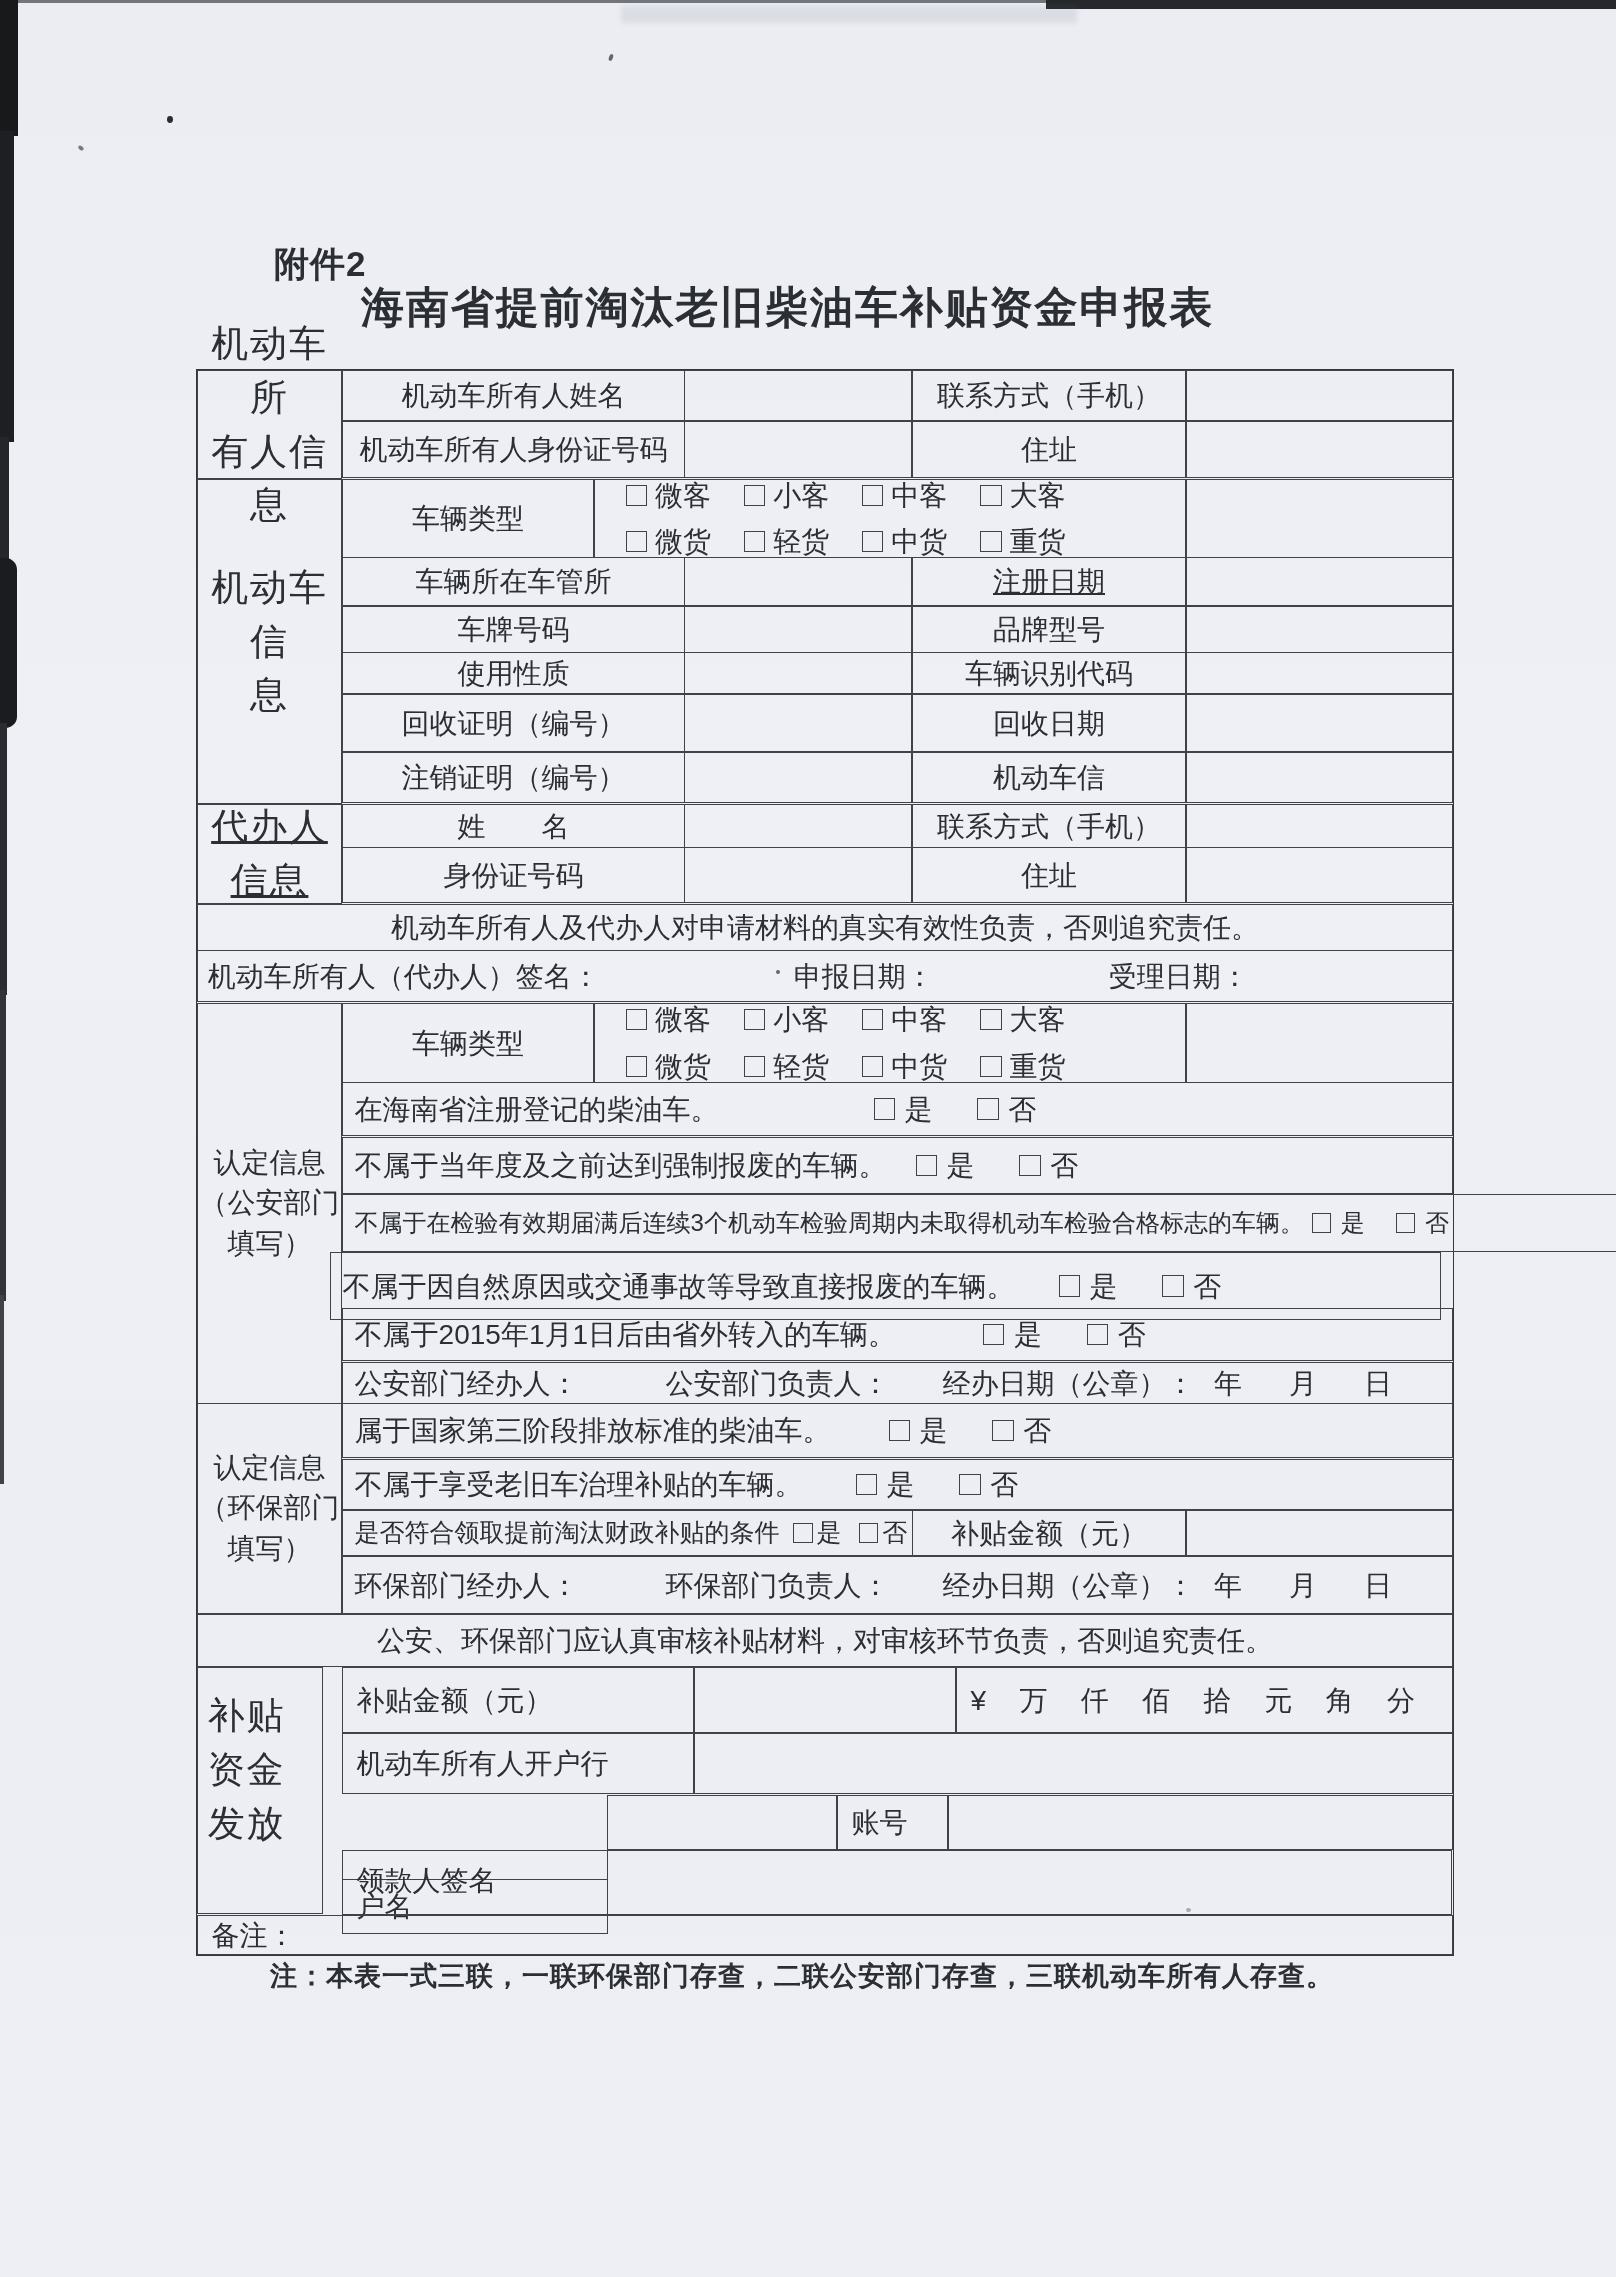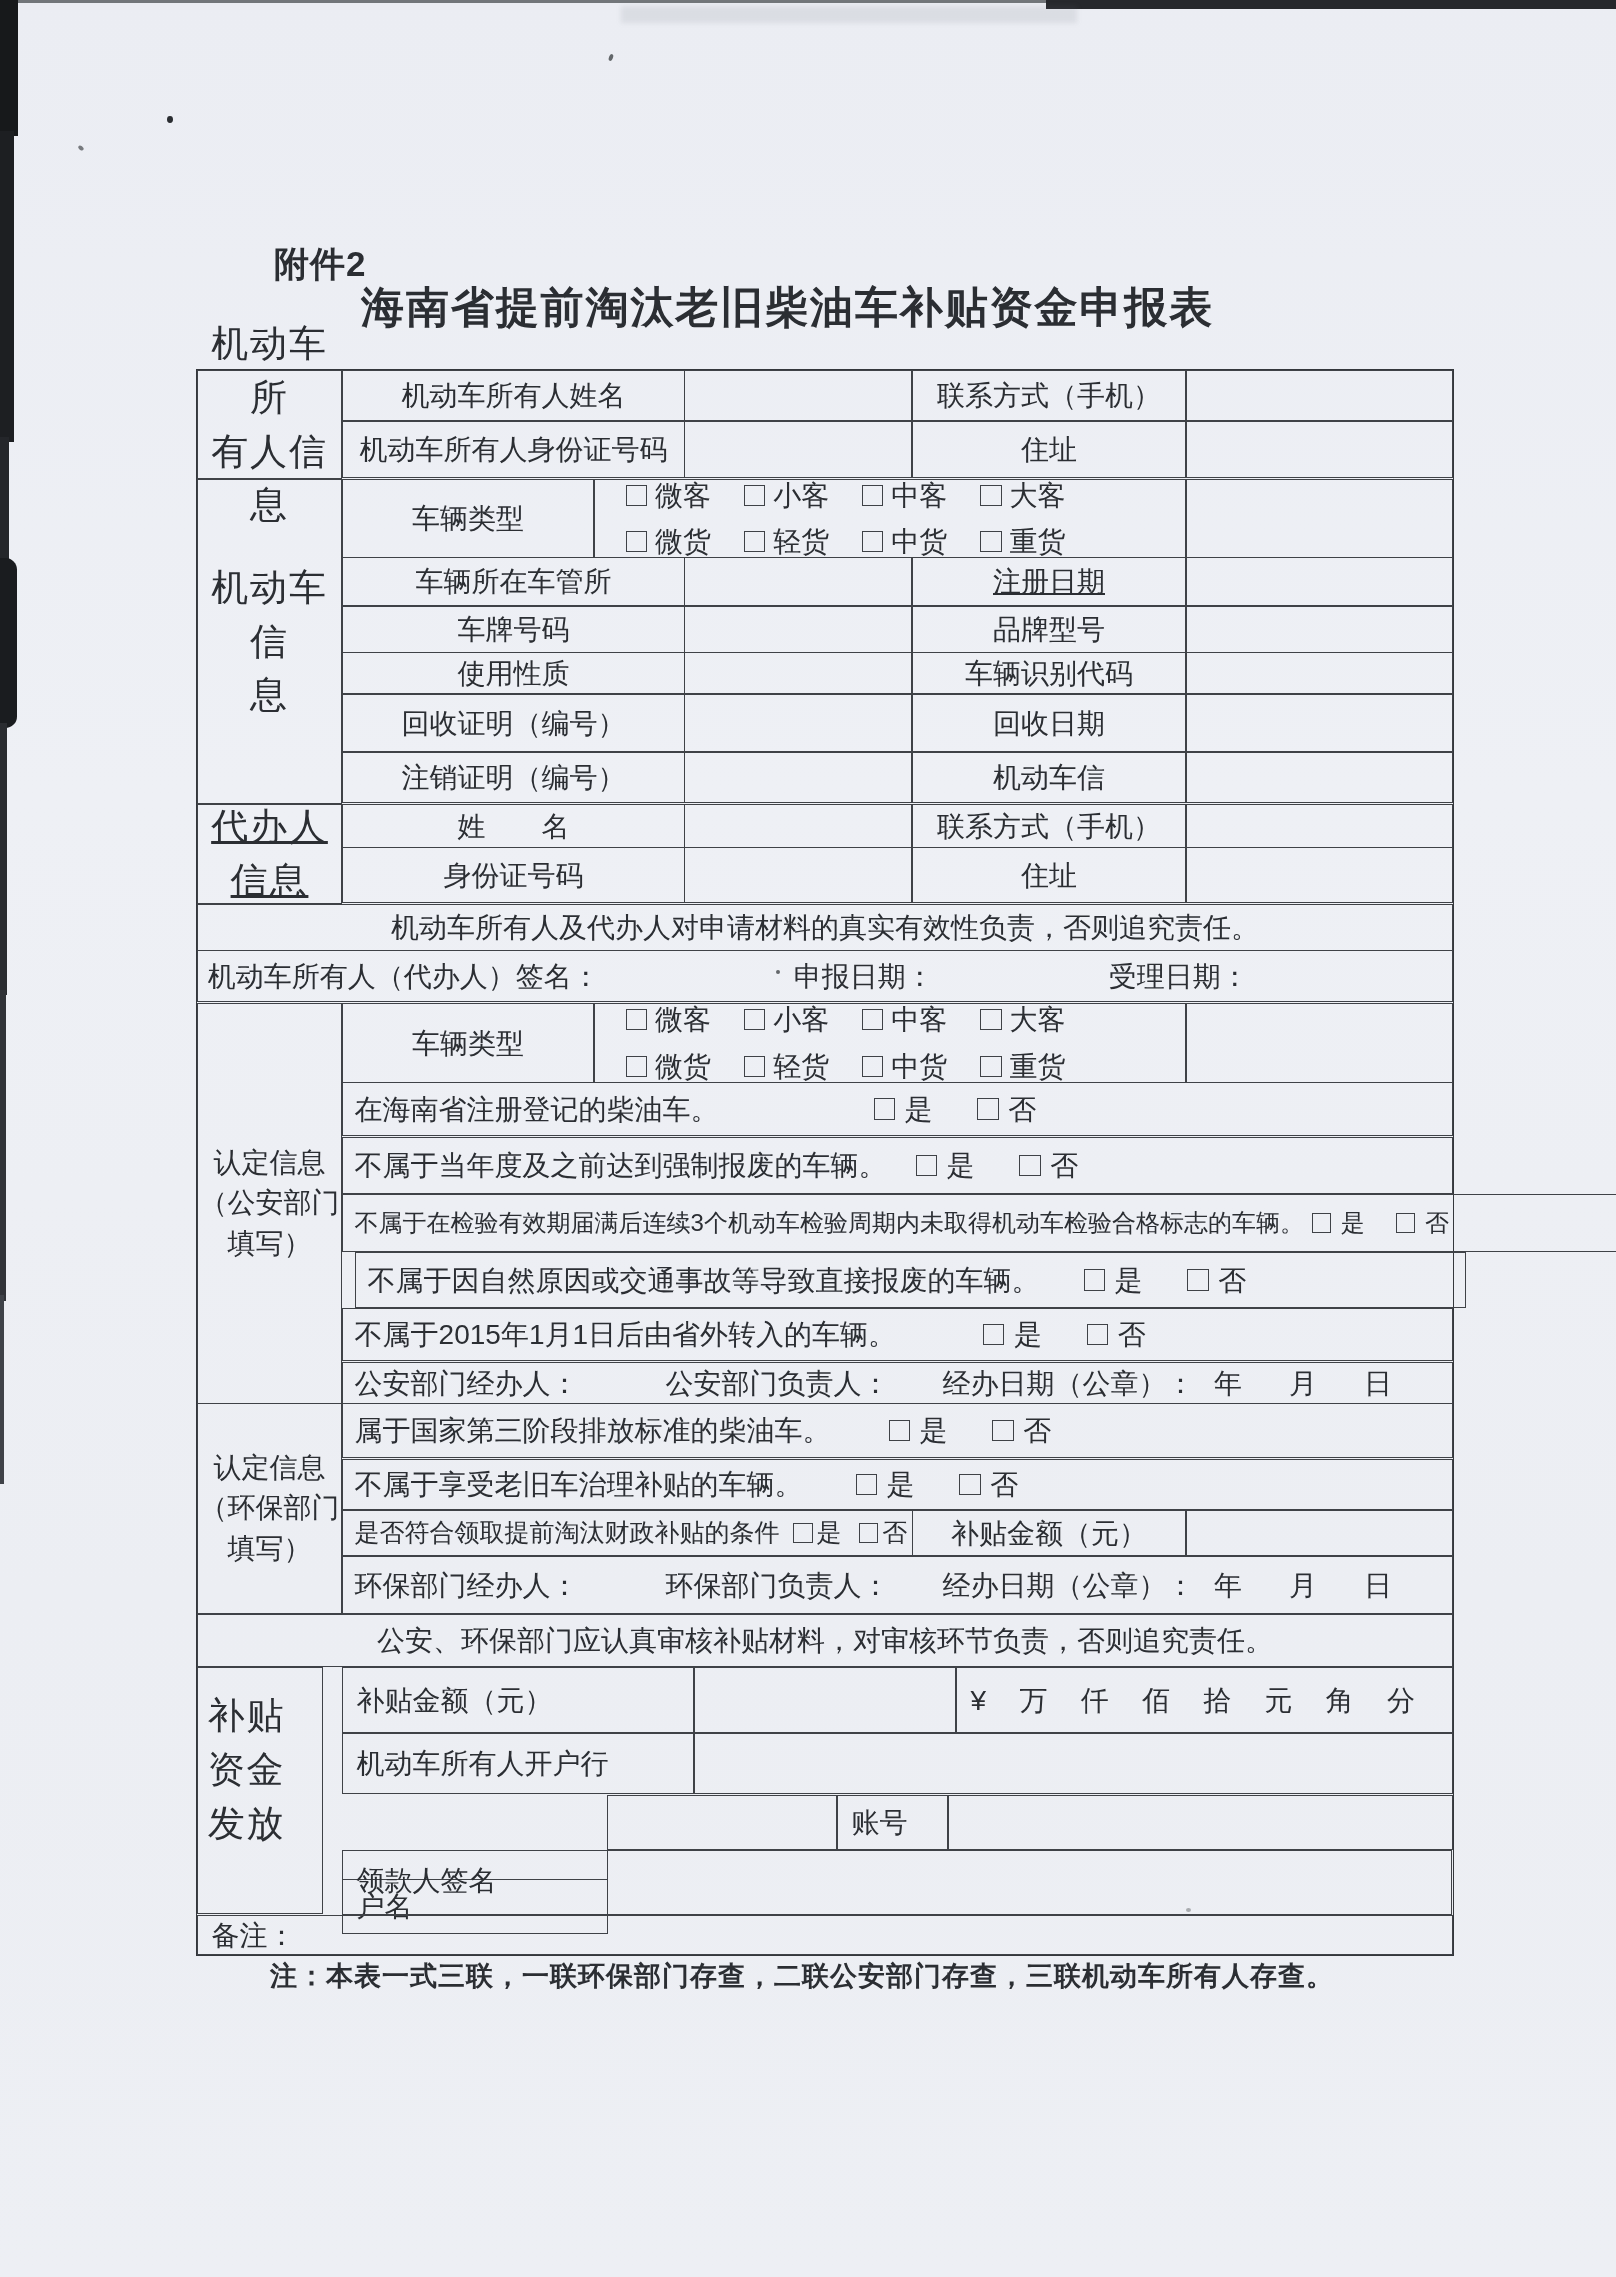--- a/index.html
+++ b/index.html
@@ -239,21 +239,21 @@
   </div>
   <div class="cell stmt" style="left:145px;top:824px;width:1299px;height:58px;font-size:24px;">
     <span>不属于在检验有效期届满后连续3个机动车检验周期内未取得机动车检验合格标志的车辆。</span>
     <span class="yn" style="margin-left:7.8px;">
         <span class="box sm"></span>
         <span>是</span>
         <span class="box sm" style="margin-left:21.3px;"></span>
         <span>否</span>
       </span>
   </div>
-  <div class="cell stmt" style="left:158px;top:882px;width:1111px;height:56px;">
+  <div class="cell stmt" style="left:133px;top:882px;width:1111px;height:68px;">
     <span>不属于因自然原因或交通事故等导致直接报废的车辆。</span>
     <span class="yn" style="margin-left:44px;">
         <span class="box"></span>
         <span>是</span>
         <span class="box gap2"></span>
         <span>否</span>
       </span>
   </div>
   <div class="cell stmt" style="left:145px;top:938px;width:1111px;height:53px;">
     <span>不属于2015年1月1日后由省外转入的车辆。</span>

